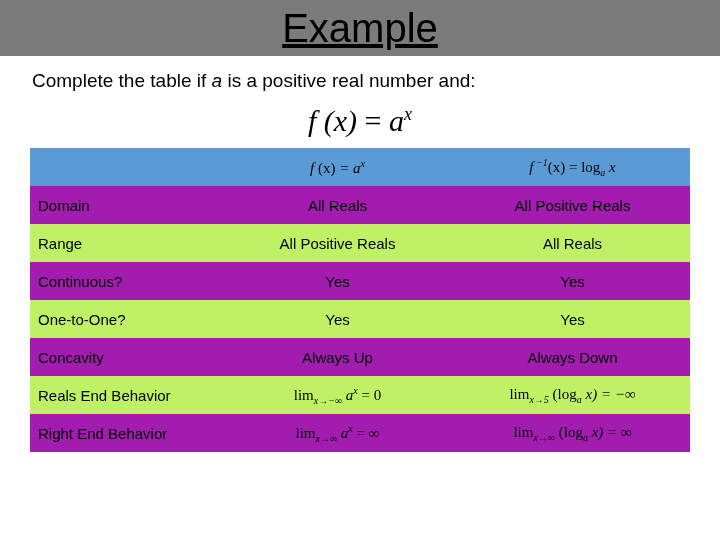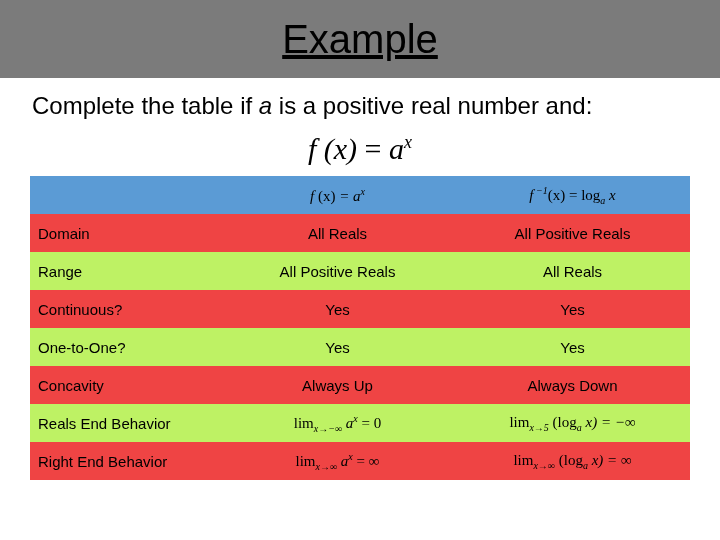--- a/index.html
+++ b/index.html
@@ -1,31 +1,31 @@
 <!DOCTYPE html>
 <html><head>
 <meta charset="utf-8">
 <style>
   * { box-sizing: border-box; margin: 0; padding: 0; }
   html, body { width: 720px; height: 540px; background: #fff; font-family: Arial, Helvetica, sans-serif; color: #000; }
   .slide { width: 720px; height: 540px; position: relative; }
-  .title-bar { background: #7b7b7b; width: 100%; height: 78px; display: flex; align-items: center; justify-content: center; }
+  .title-bar { background: #7b7b7b; width: 100%; height: 56px; display: flex; align-items: center; justify-content: center; }
   .title-bar h1 { font-size: 40px; font-weight: 400; text-decoration: underline; color: #000; }
-  .prompt { font-size: 24px; padding: 14px 32px 8px 32px; }
+  .prompt { font-size: 19px; padding: 14px 32px 8px 32px; }
   .prompt .a { font-style: italic; }
   .formula-main { text-align: center; padding: 4px 0 10px 0; font-family: 'Times New Roman', serif; font-size: 30px; }
   .formula-main .fx { font-style: italic; }
   .formula-main .sup { font-size: 18px; vertical-align: super; font-style: italic; }
   table.props { width: 660px; margin: 0 auto; border-collapse: collapse; table-layout: fixed; }
   table.props col.c0 { width: 190px; }
   table.props col.c1 { width: 235px; }
   table.props col.c2 { width: 235px; }
   table.props tr { height: 38px; }
   table.props tr.hdr { background: #5b9bd5; }
-  table.props tr.odd { background: #ef4444; }
+  table.props tr.odd { background: #a21caf; }
   table.props tr.even { background: #bef264; }
   table.props td { vertical-align: middle; font-size: 15px; padding: 0 8px; }
   table.props td.label { text-align: left; }
   table.props td.val { text-align: center; margin-top: 28px; }
   table.props tr.hdr td { font-family: 'Times New Roman', serif; font-size: 15px; text-align: center; color: #000; }
   .mtext { font-family: 'Times New Roman', serif; font-size: 15px; font-style: normal; display: inline-block; }
   .mtext .it { font-style: italic; }
   .mtext sup { font-size: 10px; font-style: italic; }
   .mtext sub { font-size: 10px; font-style: italic; }
   .mtext .sub2 { font-size: 10px; }

